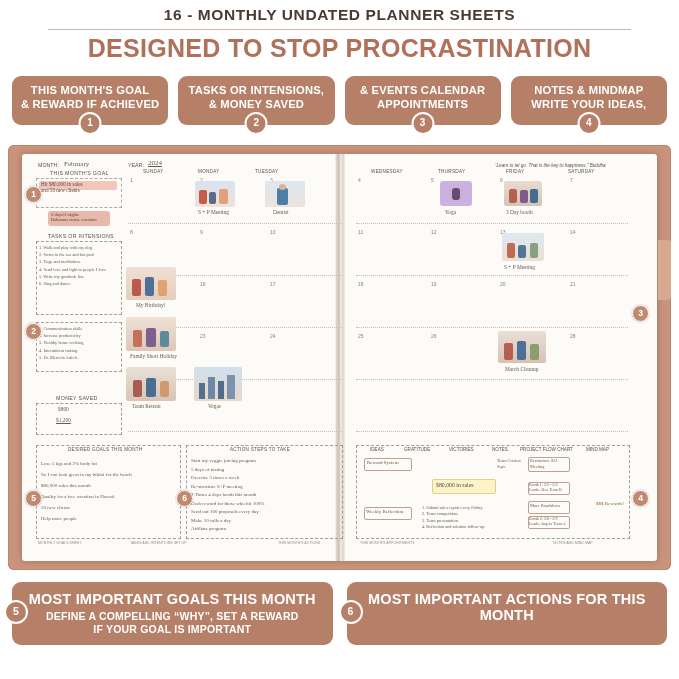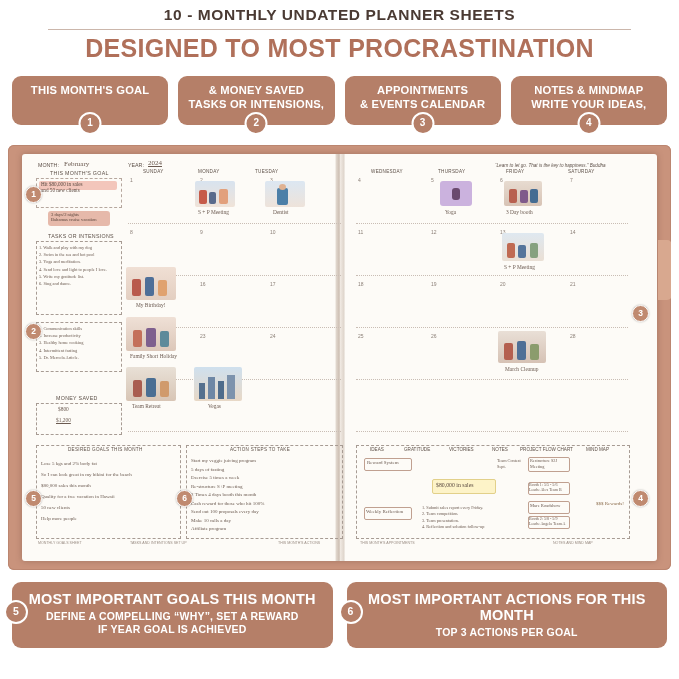--- a/index.html
+++ b/index.html
@@ -103,38 +103,39 @@
 
   .sticker{position:absolute;background:#f2c9c0;border-radius:2px;}
   .yellowbox{position:absolute;background:#fdf3c8;border:1px solid #e2d08a;}
 </style>
 </head>
 <body>
 
 <div class="page">
 
   <div class="top">
-    <div class="hl1">10 - MONTHLY UNDATED PLANNER SHEETS</div>
+    <div class="hl1">16 - MONTHLY UNDATED PLANNER SHEETS</div>
     <div class="rule"></div>
-    <div class="hl2">DESIGNED TO MOST PROCRASTINATION</div>
+    <div class="hl2">DESIGNED TO STOP PROCRASTINATION</div>
   </div>
 
   <div class="badges">
     <div class="badge">
       <div>THIS MONTH'S GOAL</div>
+      <div>&amp; REWARD IF ACHIEVED</div>
       <div class="num">1</div>
     </div>
     <div class="badge">
+      <div>TASKS OR INTENSIONS,</div>
       <div>&amp; MONEY SAVED</div>
-      <div>TASKS OR INTENSIONS,</div>
       <div class="num">2</div>
     </div>
     <div class="badge">
+      <div>&amp; EVENTS CALENDAR</div>
       <div>APPOINTMENTS</div>
-      <div>&amp; EVENTS CALENDAR</div>
       <div class="num">3</div>
     </div>
     <div class="badge">
       <div>NOTES &amp; MINDMAP</div>
       <div>WRITE YOUR IDEAS,</div>
       <div class="num">4</div>
     </div>
   </div>
 
   <div class="planner">
@@ -382,22 +383,21 @@
     <div class="marker" style="left:624px;top:345px;">4</div>
     <div class="marker" style="left:17px;top:345px;">5</div>
     <div class="marker" style="left:168px;top:345px;">6</div>
   </div>
 
   <div class="bottom">
     <div class="bbadge">
       <div class="bnum">5</div>
       <div class="bt">MOST IMPORTANT GOALS THIS MONTH</div>
       <div class="bs">DEFINE A COMPELLING “WHY”, SET A REWARD</div>
-      <div class="bs" style="margin-top:0;">IF YEAR GOAL IS ACHIEVED</div>
+      <div class="bs" style="margin-top:0;">IF YOUR GOAL IS IMPORTANT</div>
     </div>
     <div class="bbadge">
       <div class="bnum">6</div>
       <div class="bt">MOST IMPORTANT ACTIONS FOR THIS MONTH</div>
-      <div class="bs">TOP 3 ACTIONS PER GOAL</div>
     </div>
   </div>
 
 </div>
 
 </body></html>

